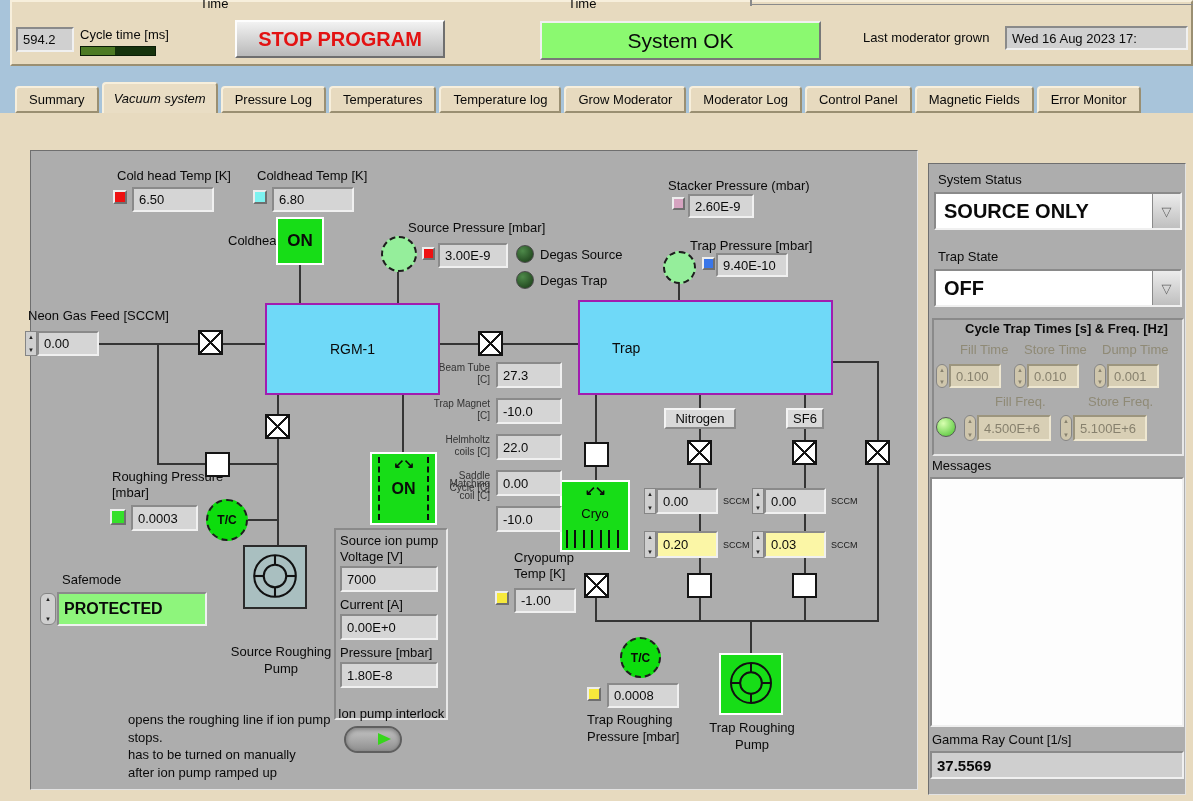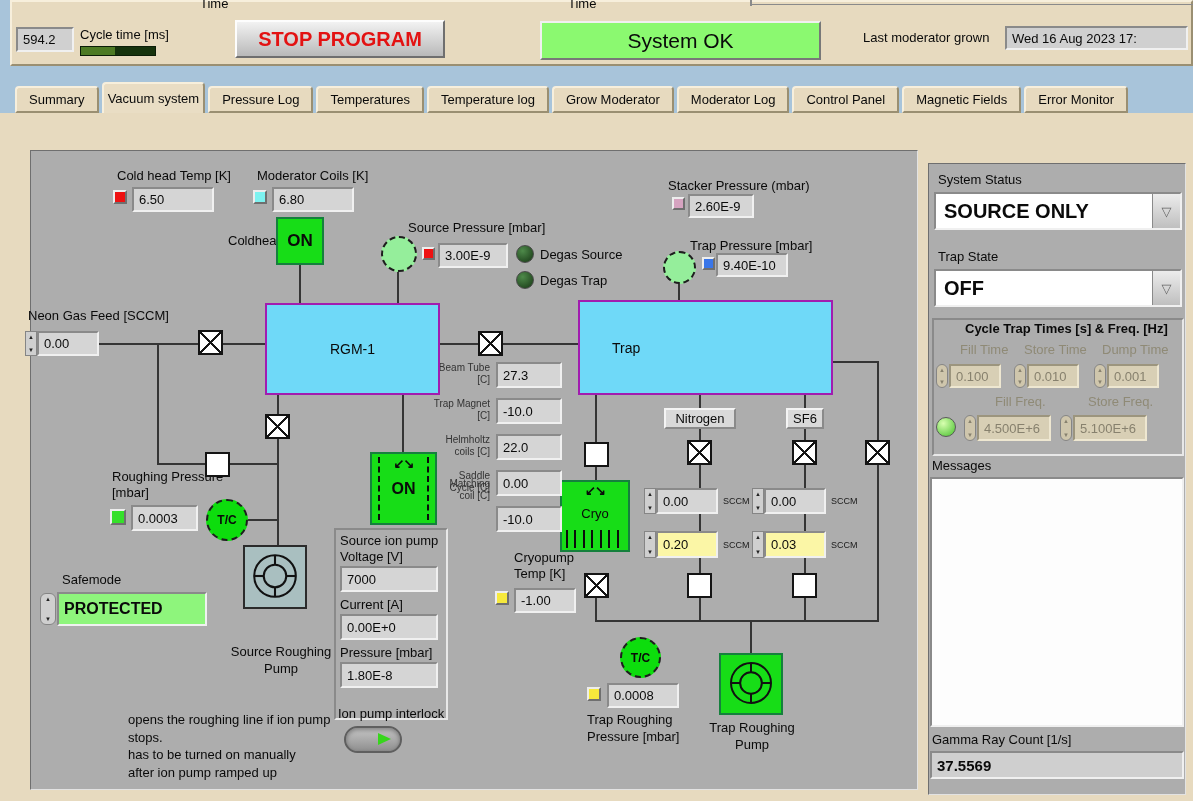--- a/index.html
+++ b/index.html
@@ -21,36 +21,36 @@
   .valve{position:absolute;width:25px;height:25px;background:#fff;border:2px solid #141414;box-sizing:border-box;z-index:2;}
   .valve.x{background-image:
     linear-gradient(to top right,transparent calc(50% - 1.2px),#141414 calc(50% - 1.2px) calc(50% + 1.2px),transparent calc(50% + 1.2px)),
     linear-gradient(to bottom right,transparent calc(50% - 1.2px),#141414 calc(50% - 1.2px) calc(50% + 1.2px),transparent calc(50% + 1.2px));}
   .sq{position:absolute;width:14px;height:14px;border:2px solid;border-color:#ededed #6f6f6f #6f6f6f #ededed;box-sizing:border-box;z-index:3;}
   .led{position:absolute;width:18px;height:18px;border-radius:50%;border:1px solid #4a4a4a;background:radial-gradient(circle at 35% 30%,#4e8a4a,#163614);box-sizing:border-box;}
   .led.bright{background:radial-gradient(circle at 35% 30%,#d8ffb0,#46bf2c);border-color:#5a5a5a;}
   .circ{position:absolute;border-radius:50%;background:#95ee9b;border:2px dashed #1d1d1d;box-sizing:border-box;z-index:2;}
   .tc{background:#0ddd0d;display:flex;align-items:center;justify-content:center;font-weight:bold;font-size:12px;}
   .blue-box{position:absolute;background:#6fd9f8;border:2px solid #a21caf;box-sizing:border-box;z-index:2;}
-  .green-box{position:absolute;background:#17dd17;border:2px solid #15803d;box-sizing:border-box;z-index:2;}
+  .green-box{position:absolute;background:#17dd17;border:2px solid #ffffff;box-sizing:border-box;z-index:2;}
   .spin{position:absolute;width:12px;background:#cfcfcf;border:1px solid #858585;box-sizing:border-box;display:flex;flex-direction:column;align-items:center;justify-content:space-between;padding:2px 0;z-index:3;}
   .spin::before{content:"▲";font-size:6px;line-height:1;color:#222;}
   .spin::after{content:"▼";font-size:6px;line-height:1;color:#222;}
   .spin.round{border-radius:6px;}
   .spin.tan{background:#cfc6ac;}
   .spin.tan::before,.spin.tan::after{color:#87816e;}
   .dd{position:absolute;background:#fff;border:2px solid;border-color:#8a8a8a #f0f0f0 #f0f0f0 #8a8a8a;box-sizing:border-box;display:flex;align-items:stretch;z-index:3;}
   .dd .val{flex:1;display:flex;align-items:center;padding-left:8px;font-weight:bold;font-size:20px;}
   .dd-btn{width:27px;background:linear-gradient(#ececec,#bfbfbf);border-left:1px solid #8a8a8a;display:flex;align-items:center;justify-content:center;color:#666;font-size:13px;}
   .dd-btn::after{content:"▽";}
   .toggle{position:absolute;width:58px;height:27px;border-radius:14px;background:linear-gradient(#c6c6c6,#8f8f8f);border:2px solid #5f5f5f;box-shadow:inset 0 2px 4px rgba(0,0,0,.35);box-sizing:border-box;z-index:3;}
   .toggle::after{content:"";position:absolute;right:9px;top:5px;border-left:13px solid #37d61c;border-top:6.5px solid transparent;border-bottom:6.5px solid transparent;}
   .tabs{position:absolute;left:15px;top:86px;display:flex;gap:3px;align-items:flex-start;z-index:5;}
   .tab{height:27px;padding:0 12px;background:#e7dabf;border:2px solid;border-color:#f7efdc #9a8f72 #9a8f72 #f7efdc;border-radius:4px 4px 0 0;display:flex;align-items:center;font-size:13px;box-sizing:border-box;}
-  .tab.active{height:31px;margin-top:-4px;padding:0 4px;z-index:6;background:#ead3c4? ;background:#e9ddc4;border-bottom:none;}
+  .tab.active{height:31px;margin-top:-4px;padding:0 10px;z-index:6;background:#ead3c4? ;background:#e9ddc4;border-bottom:none;font-style:italic;}
   .coil-lbl{position:absolute;width:58px;text-align:right;font-size:10px;color:#333;line-height:1.15;}
   .sccm{position:absolute;font-size:9px;color:#1a1a1a;z-index:3;}
   .dashv{position:absolute;top:3px;bottom:3px;width:0;border-left:2px dashed #0c0c0c;}
   .arrows{font-weight:bold;font-size:13px;letter-spacing:-1px;color:#0a0a0a;}
   .comb{position:absolute;left:4px;right:4px;bottom:2px;height:18px;background:repeating-linear-gradient(90deg,#0c0c0c 0 2px,transparent 2px 8.5px);}
   .note{position:absolute;white-space:pre-line;font-size:13px;line-height:1.35;}
   .tanlbl{position:absolute;color:#8f8a76;font-size:13px;white-space:nowrap;}
   .prog{position:absolute;background:#16330d;border:1px solid #0b1d07;box-sizing:border-box;}
   .prog>div{height:100%;width:46%;background:#4d7a24;}
   .msgbox{position:absolute;background:#fdfdfd;border:2px solid;border-color:#8a8a8a #f0f0f0 #f0f0f0 #8a8a8a;box-sizing:border-box;z-index:3;}
@@ -125,21 +125,21 @@
   <div class="pipe" style="left:833px;top:361px;width:45px;height:2px;"></div>
   <div class="pipe" style="left:877px;top:361px;width:2px;height:79px;"></div>
   <div class="pipe" style="left:877px;top:465px;width:2px;height:157px;"></div>
   <div class="pipe" style="left:595px;top:620px;width:284px;height:2px;"></div>
   <div class="pipe" style="left:750px;top:622px;width:2px;height:31px;"></div>
 
   <div class="lbl" style="left:117px;top:168px;">Cold head Temp [K]</div>
   <div class="sq" style="left:113px;top:190px;background:#ee1111;"></div>
   <div class="fld" style="left:132px;top:187px;width:82px;height:25px;">6.50</div>
 
-  <div class="lbl" style="left:257px;top:168px;">Moderator Coils [K]</div>
+  <div class="lbl" style="left:257px;top:168px;">Coldhead Temp [K]</div>
   <div class="sq" style="left:253px;top:190px;background:#7df2f0;"></div>
   <div class="fld" style="left:272px;top:187px;width:82px;height:25px;">6.80</div>
 
   <div class="lbl" style="left:228px;top:233px;">Coldhead</div>
   <div class="green-box" style="left:276px;top:217px;width:48px;height:48px;display:flex;align-items:center;justify-content:center;font-weight:bold;font-size:17px;">ON</div>
 
   <div class="lbl" style="left:408px;top:220px;">Source Pressure [mbar]</div>
   <div class="circ" style="left:381px;top:236px;width:36px;height:36px;"></div>
   <div class="sq" style="left:422px;top:247px;width:13px;height:13px;background:#ee1111;"></div>
   <div class="fld" style="left:438px;top:243px;width:70px;height:25px;">3.00E-9</div>

